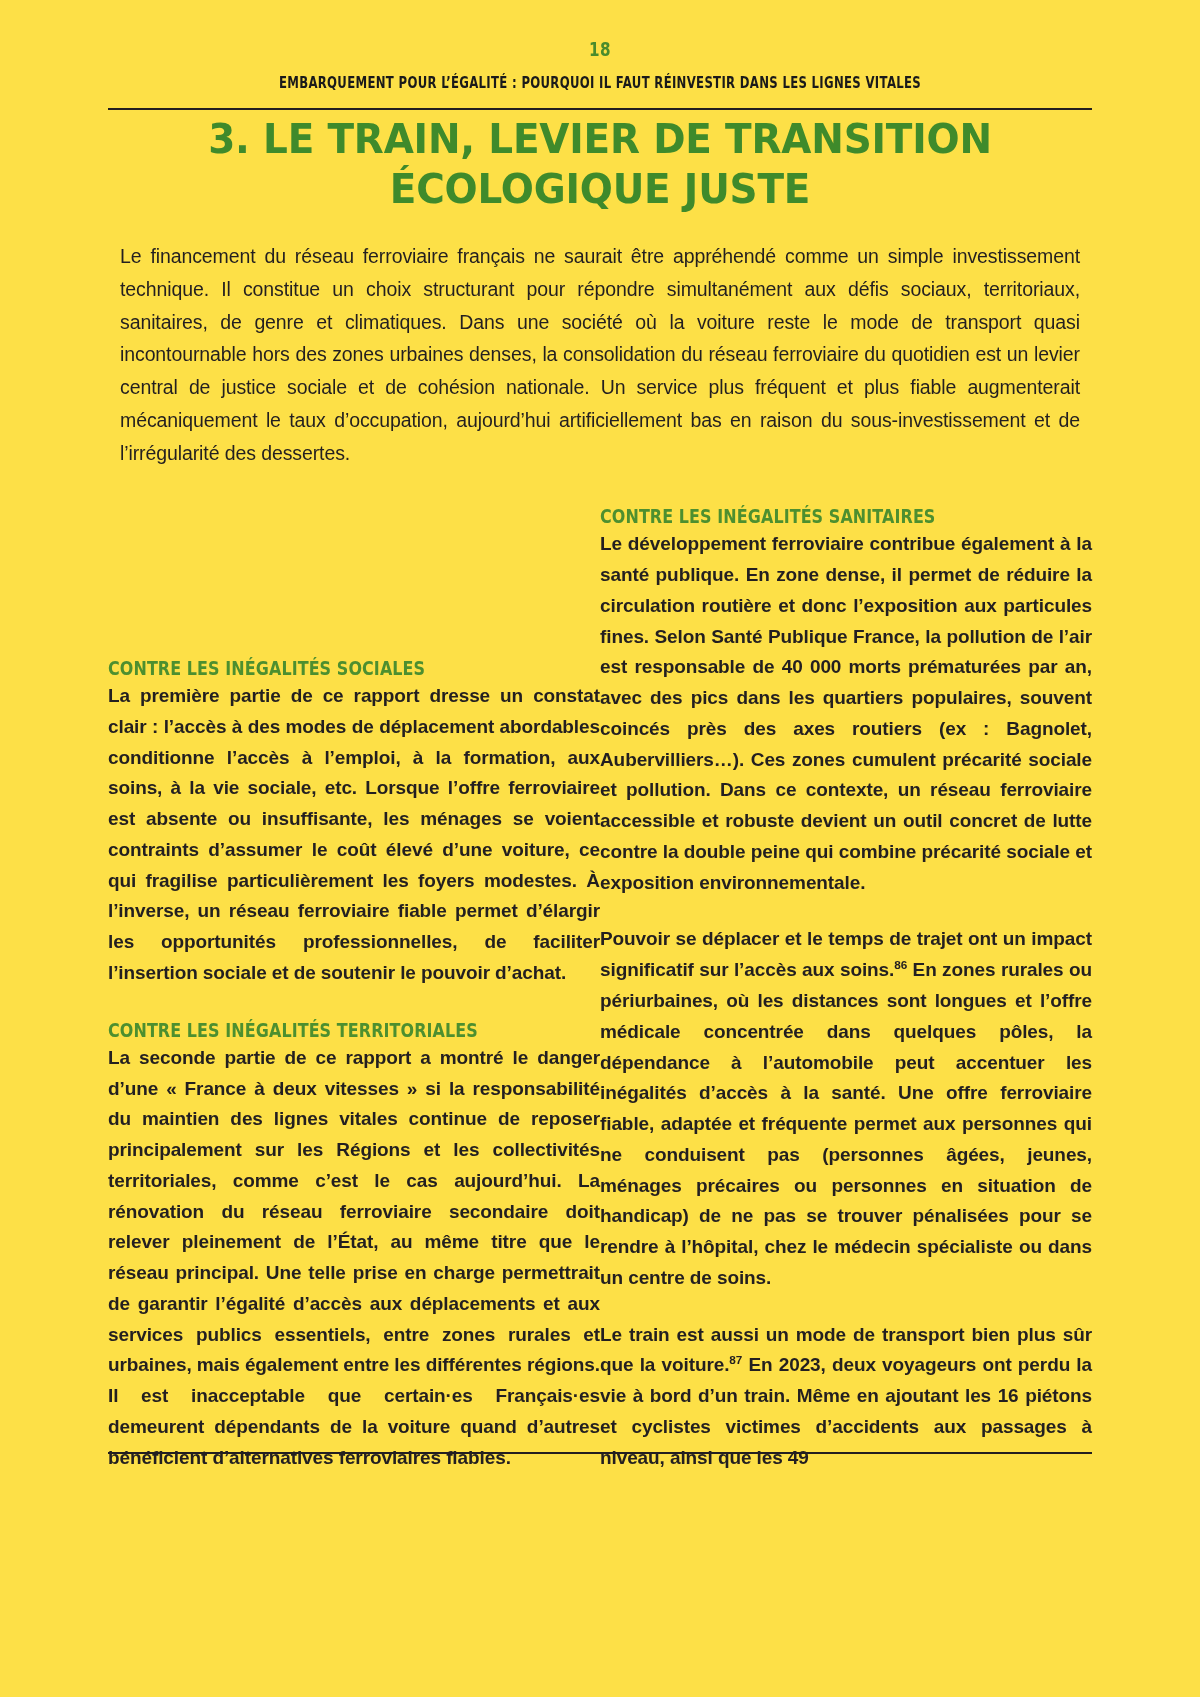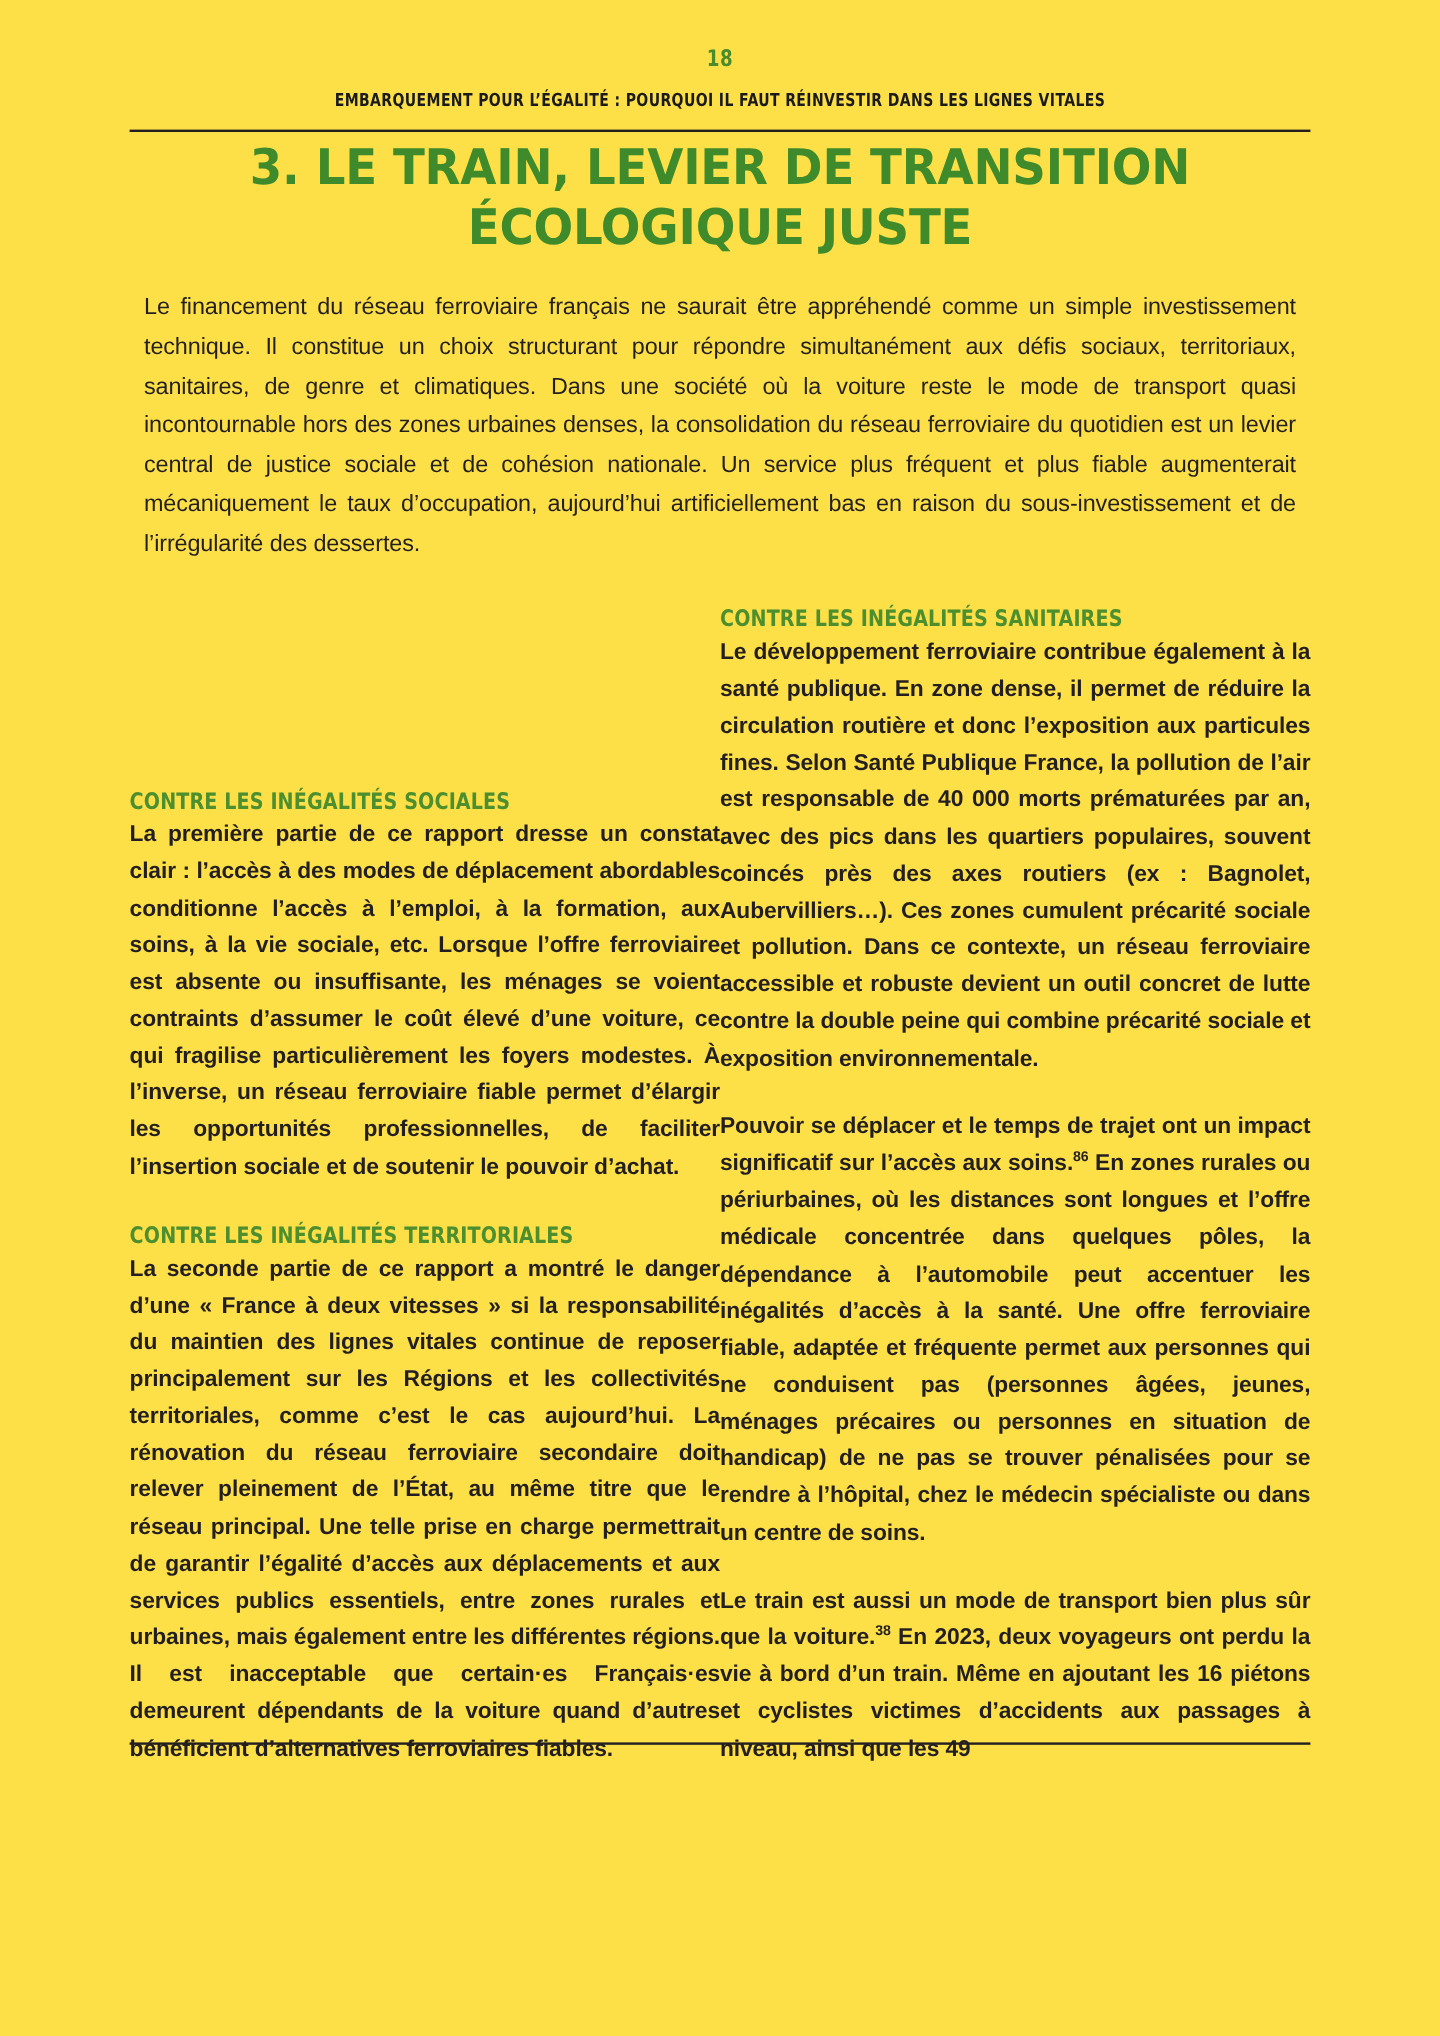--- a/index.html
+++ b/index.html
@@ -154,21 +154,21 @@
 
       </div>
 
       <div class="col">
 
         <h2 class="sec-head">CONTRE LES INÉGALITÉS SANITAIRES</h2>
         <p class="para tight">Le développement ferroviaire contribue également à la santé publique. En zone dense, il permet de réduire la circulation routière et donc l’exposition aux particules fines. Selon Santé Publique France, la pollution de l’air est responsable de 40 000 morts prématurées par an, avec des pics dans les quartiers populaires, souvent coincés près des axes routiers (ex : Bagnolet, Aubervilliers…). Ces zones cumulent précarité sociale et pollution. Dans ce contexte, un réseau ferroviaire accessible et robuste devient un outil concret de lutte contre la double peine qui combine précarité sociale et exposition environnementale.</p>
 
         <p class="para"><span>Pouvoir se déplacer et le temps de trajet ont un impact significatif sur l’accès aux soins.</span><sup>86</sup><span> En zones rurales ou périurbaines, où les distances sont longues et l’offre médicale concentrée dans quelques pôles, la dépendance à l’automobile peut accentuer les inégalités d’accès à la santé. Une offre ferroviaire fiable, adaptée et fréquente permet aux personnes qui ne conduisent pas (personnes âgées, jeunes, ménages précaires ou personnes en situation de handicap) de ne pas se trouver pénalisées pour se rendre à l’hôpital, chez le médecin spécialiste ou dans un centre de soins.</span></p>
 
-        <p class="para"><span>Le train est aussi un mode de transport bien plus sûr que la voiture.</span><sup>38</sup><span> En 2023, deux voyageurs ont perdu la vie à bord d’un train. Même en ajoutant les 16 piétons et cyclistes victimes d’accidents aux passages à niveau, ainsi que les 49</span></p>
+        <p class="para"><span>Le train est aussi un mode de transport bien plus sûr que la voiture.</span><sup>87</sup><span> En 2023, deux voyageurs ont perdu la vie à bord d’un train. Même en ajoutant les 16 piétons et cyclistes victimes d’accidents aux passages à niveau, ainsi que les 49</span></p>
 
       </div>
 
     </div>
 
   </div>
 
   <div class="rule-bottom"></div>
 
 </div>

